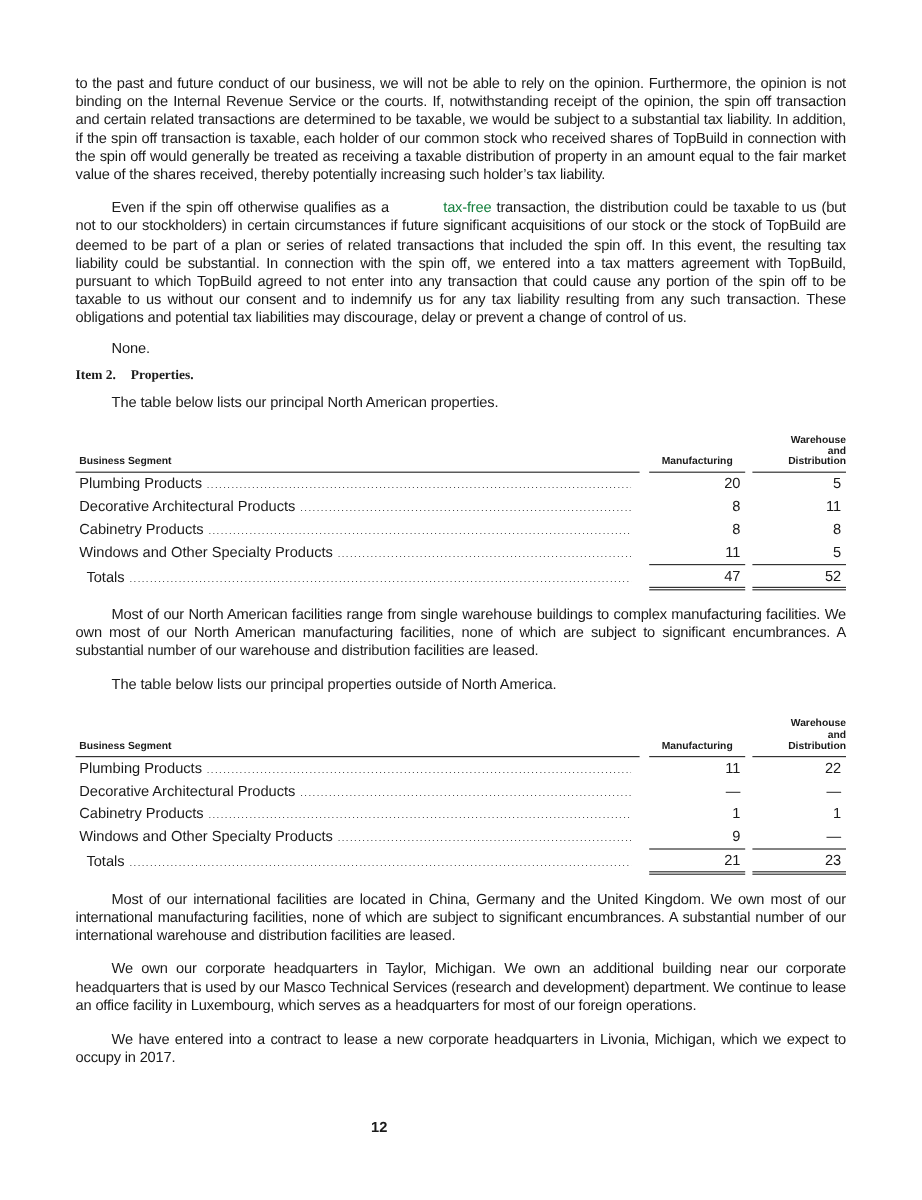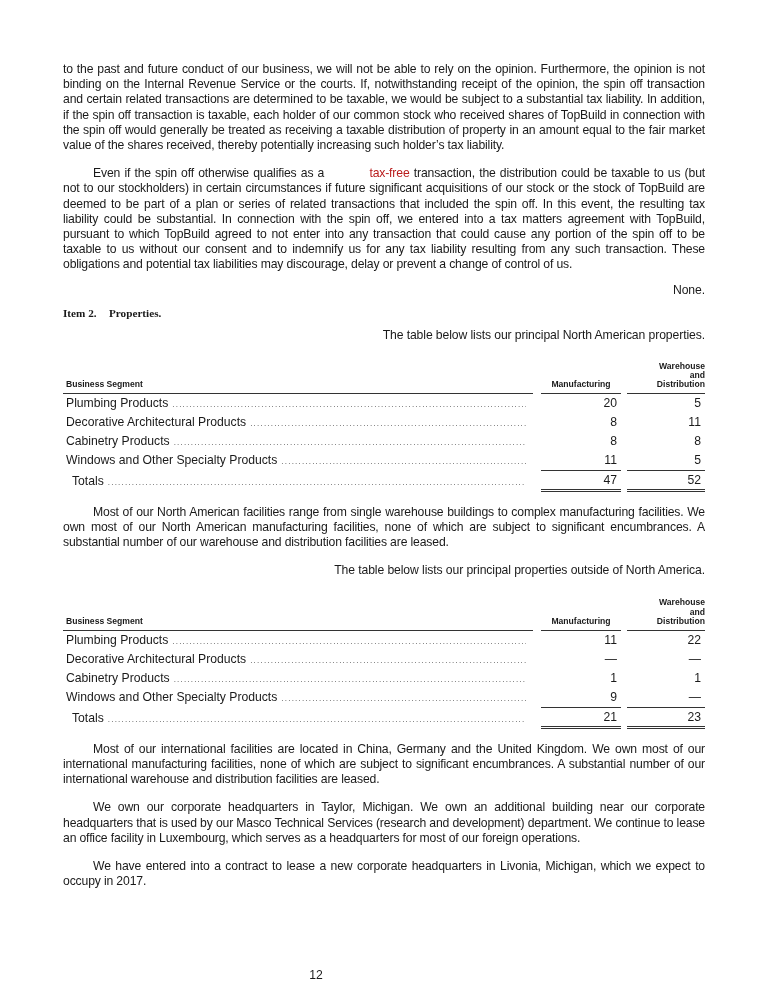--- a/index.html
+++ b/index.html
@@ -23,34 +23,33 @@
     }
     .para {
       font-size: 12.2px;
       line-height: 15.2px;
       text-align: justify;
       margin: 0;
       letter-spacing: -0.15px;
     }
     .indent { text-indent: 30px; }
     .gap-para { margin-top: 13px; }
-    .tax-free { color: #b91c1c; margin-left: 41px; }
+    .tax-free { color: #15803d; margin-left: 41px; }
     .item-heading {
       font-family: "Liberation Serif", serif;
       font-weight: bold;
       font-size: 11.2px;
       margin: 0;
     }
     .item-heading .num { display: inline-block; }
     .none-text, .intro-text {
       font-size: 12.2px;
       margin: 0;
       padding-left: 30px;
       letter-spacing: -0.1px;
-      text-align: right;
     }
     table.props {
       border-collapse: separate;
       border-spacing: 0;
       width: 642px;
       font-size: 12.2px;
       table-layout: fixed;
     }
     table.props col.c-seg { width: 470px; }
     table.props col.c-gap { width: 8px; }
@@ -97,25 +96,26 @@
     }
     table.props td.num { text-align: right; padding-right: 4px; }
     table.props tr.total td.seg { padding-left: 9px; }
     table.props tr.total td.num {
       border-top: 1.5px solid #333;
       border-bottom: 3px double #333;
     }
     table.props tr.total td { height: 18px; }
     .page-number {
       position: absolute;
-      top: 968px;
+      top: 932px;
       left: 0;
       width: 632px;
       text-align: center;
       font-size: 12.2px;
+      font-weight: bold;
     }
   </style>
 </head>
 <body>
 
 <div class="page">
 
   <p class="para">to the past and future conduct of our business, we will not be able to rely on the opinion. Furthermore, the opinion is not binding on the Internal Revenue Service or the courts. If, notwithstanding receipt of the opinion, the spin off transaction and certain related transactions are determined to be taxable, we would be subject to a substantial tax liability. In addition, if the spin off transaction is taxable, each holder of our common stock who received shares of TopBuild in connection with the spin off would generally be treated as receiving a taxable distribution of property in an amount equal to the fair market value of the shares received, thereby potentially increasing such holder’s tax liability.</p>
 
   <p class="para indent gap-para"><span>Even if the spin off otherwise qualifies as a </span><span class="tax-free">tax-free</span><span> transaction, the distribution could be taxable to us (but not to our stockholders) in certain circumstances if future significant acquisitions of our stock or the stock of TopBuild are deemed to be part of a plan or series of related transactions that included the spin off. In this event, the resulting tax liability could be substantial. In connection with the spin off, we entered into a tax matters agreement with TopBuild, pursuant to which TopBuild agreed to not enter into any transaction that could cause any portion of the spin off to be taxable to us without our consent and to indemnify us for any tax liability resulting from any such transaction. These obligations and potential tax liabilities may discourage, delay or prevent a change of control of us.</span></p>

